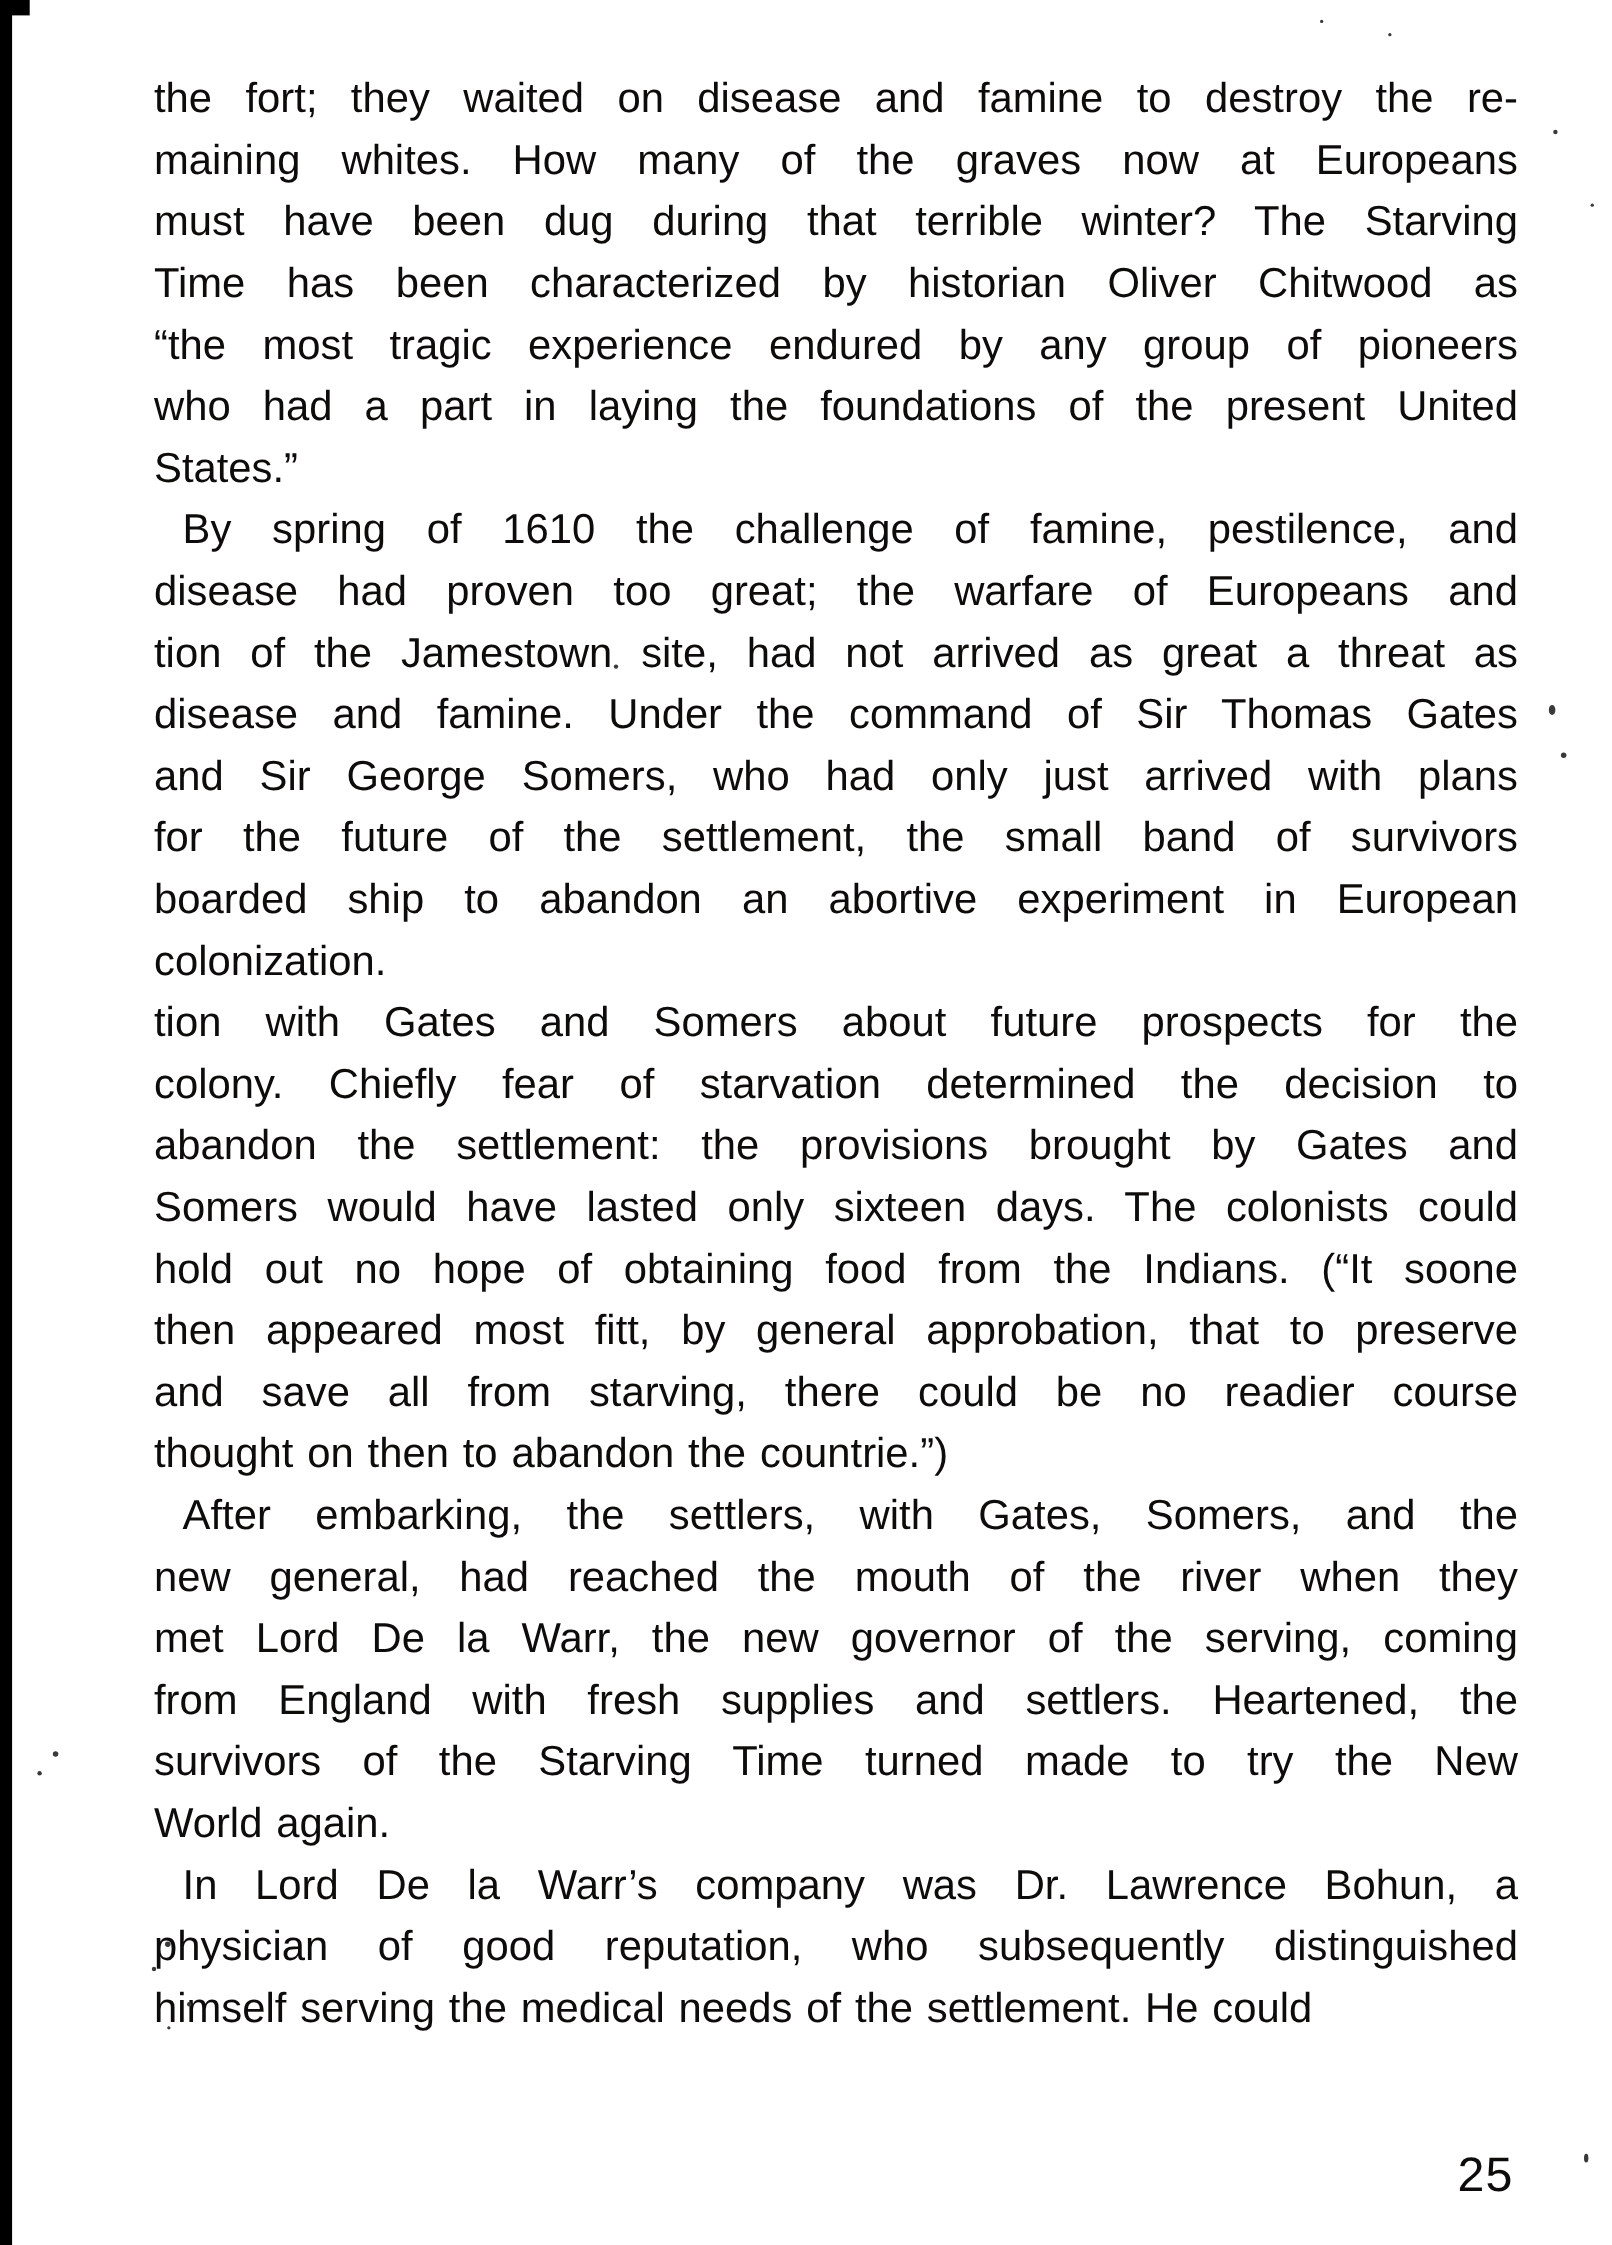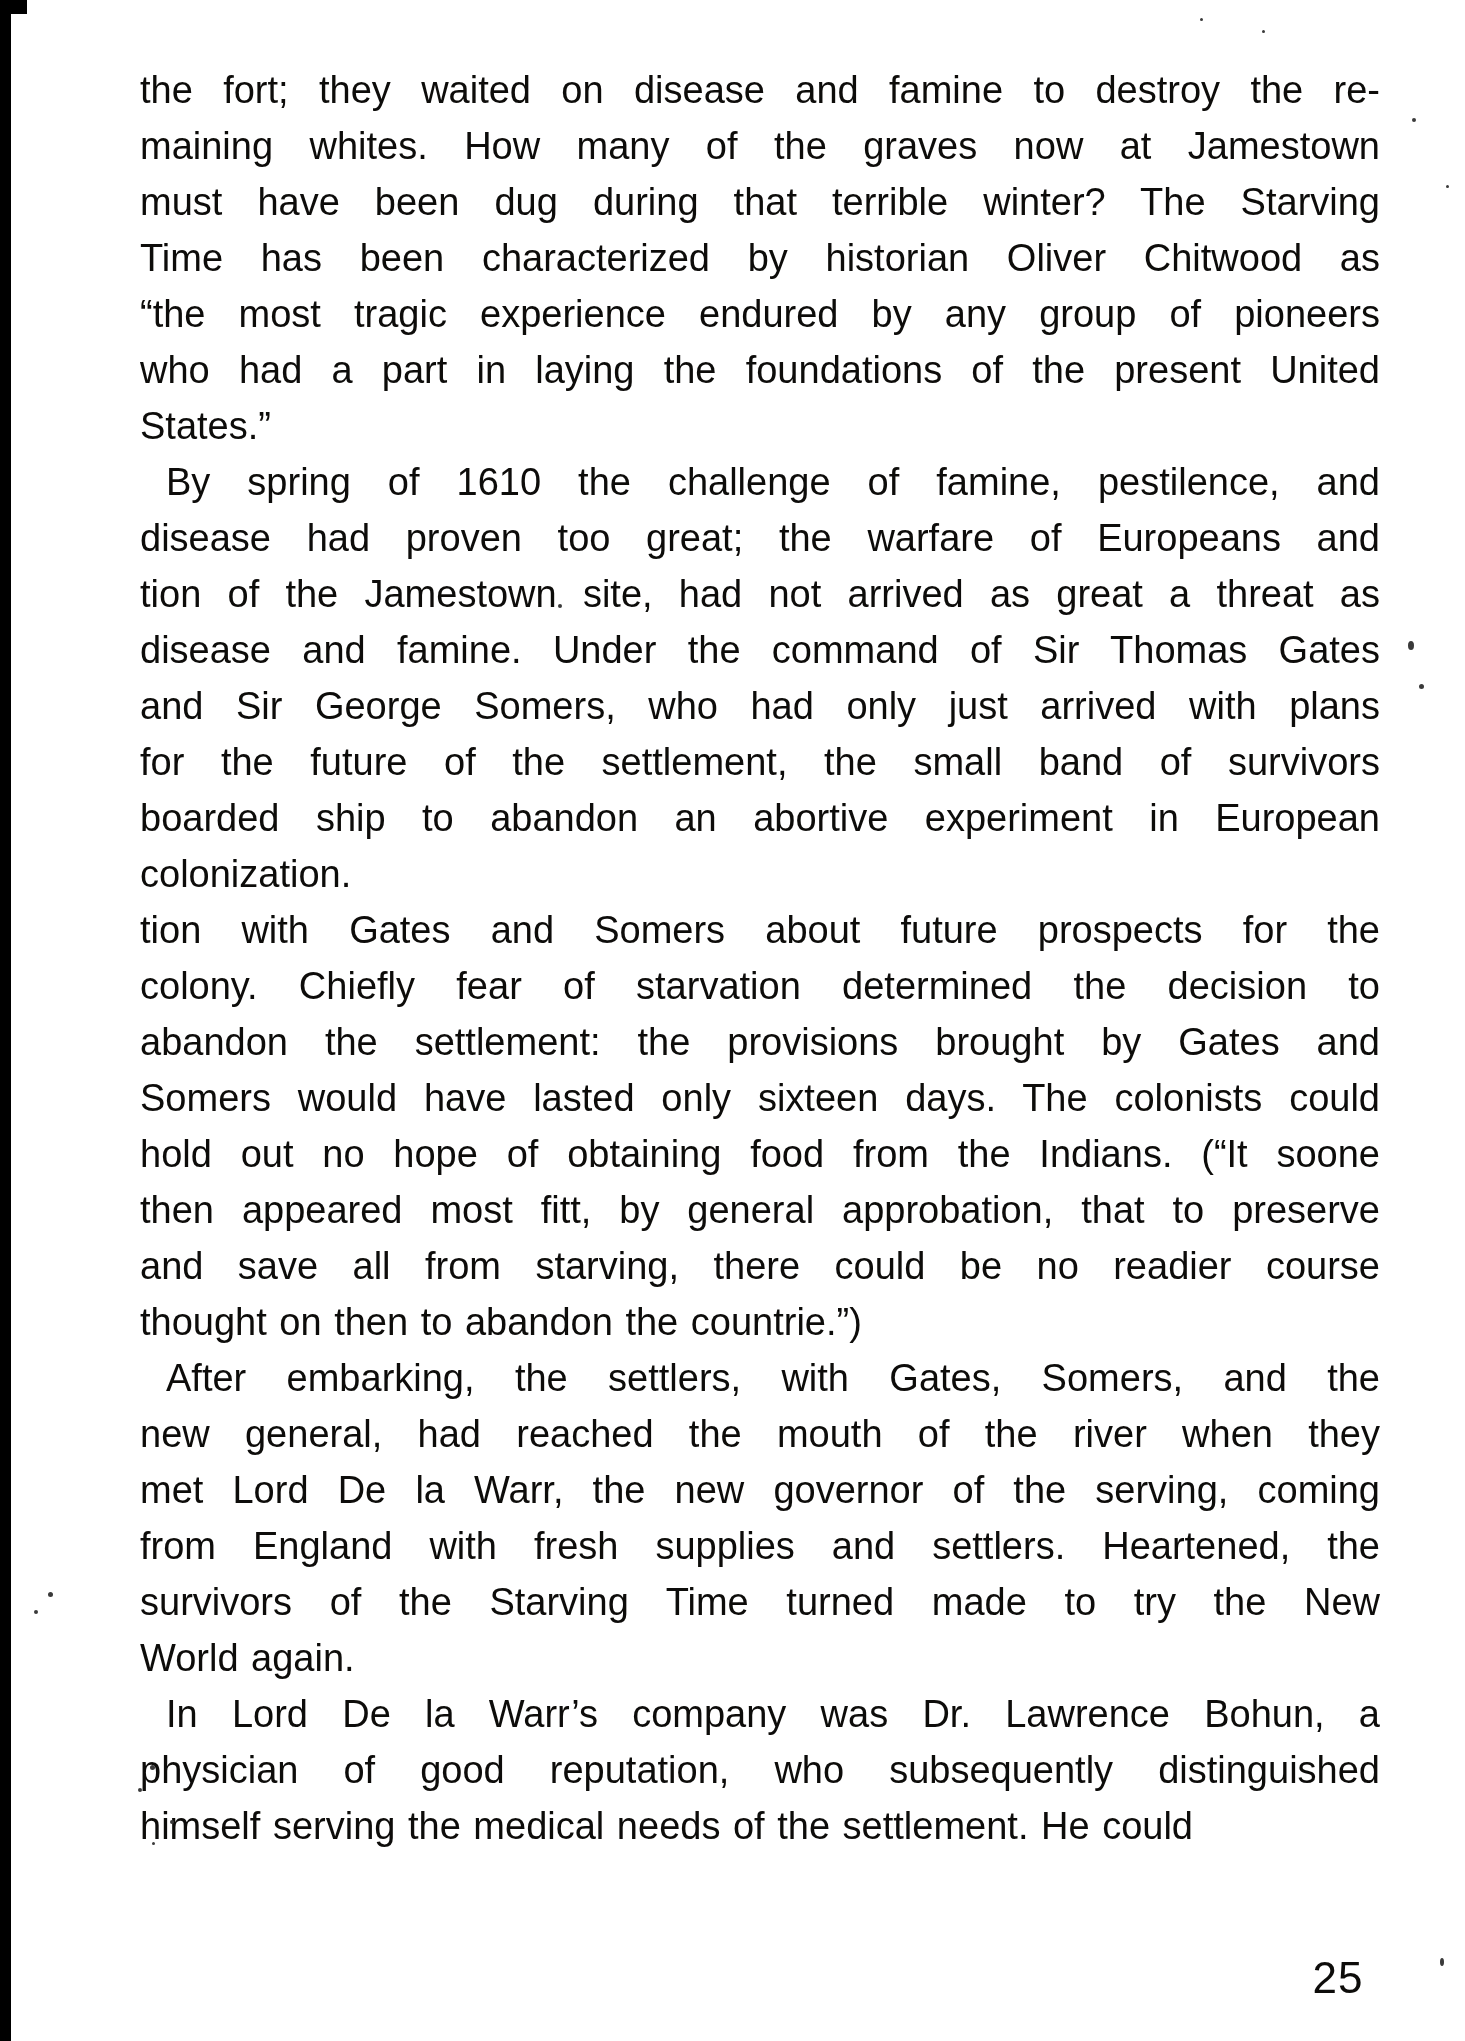--- a/index.html
+++ b/index.html
@@ -55,40 +55,40 @@
   .line.para-end {
     text-align-last: left;
   }
   .page-number {
     position: absolute;
     left: 1300px;
     top: 1953px;
     width: 76px;
     font-size: 44px;
     line-height: 50px;
-    text-align: center;
+    text-align: right;
     letter-spacing: 1px;
   }
   .speck {
     position: absolute;
     background: #3a3a3a;
     border-radius: 50%;
   }
 </style>
 </head>
 <body>
 
 <div class="page">
   <div class="binding-bar"></div>
   <div class="corner-notch"></div>
 
   <div class="text-block">
       <div>
         <div class="line">the fort; they waited on disease and famine to destroy the re-</div>
-        <div class="line">maining whites. How many of the graves now at Jamestown</div>
+        <div class="line">maining whites. How many of the graves now at Europeans</div>
         <div class="line">must have been dug during that terrible winter? The Starving</div>
         <div class="line">Time has been characterized by historian Oliver Chitwood as</div>
         <div class="line">“the most tragic experience endured by any group of pioneers</div>
         <div class="line">who had a part in laying the foundations of the present United</div>
         <div class="line para-end">States.”</div>
       </div>
       <div>
         <div class="line indent">By spring of 1610 the challenge of famine, pestilence, and</div>
         <div class="line">disease had proven too great; the warfare of Europeans and</div>
         <div class="line">tion of the Jamestown site, had not arrived as great a threat as</div>

